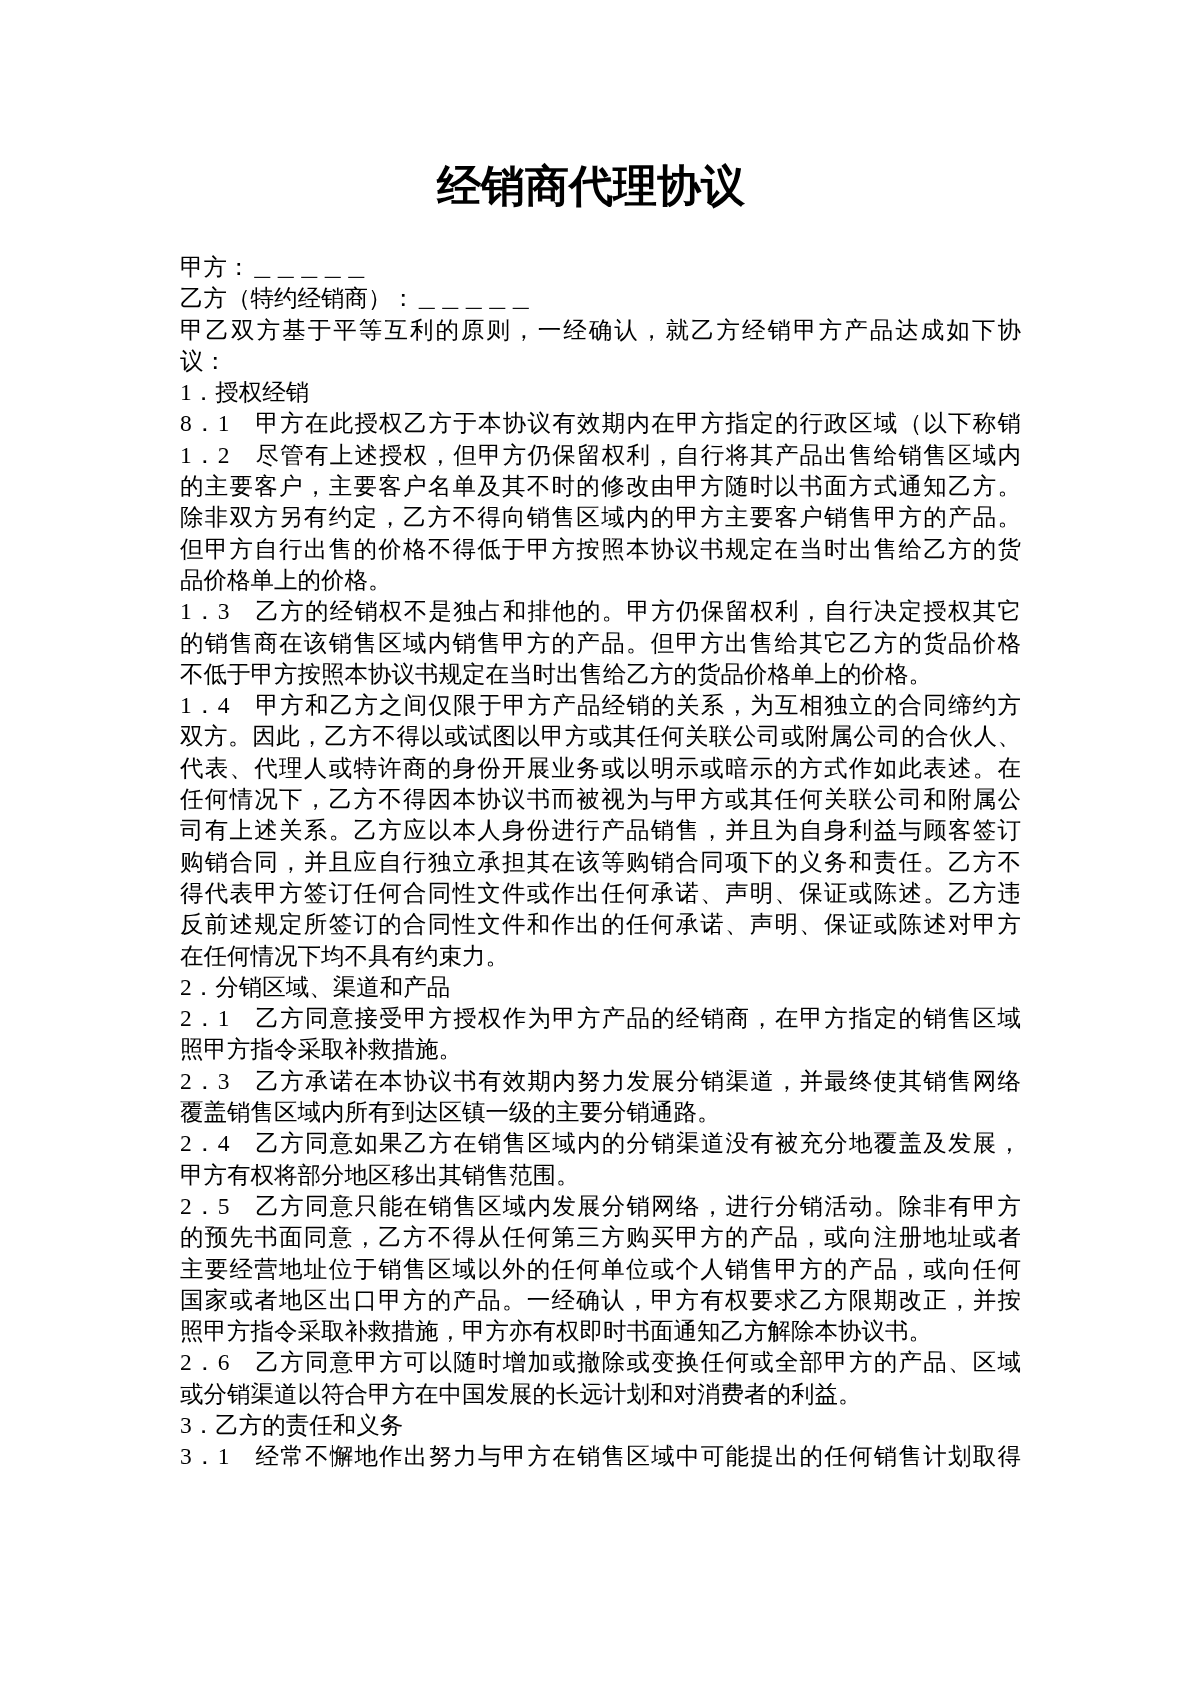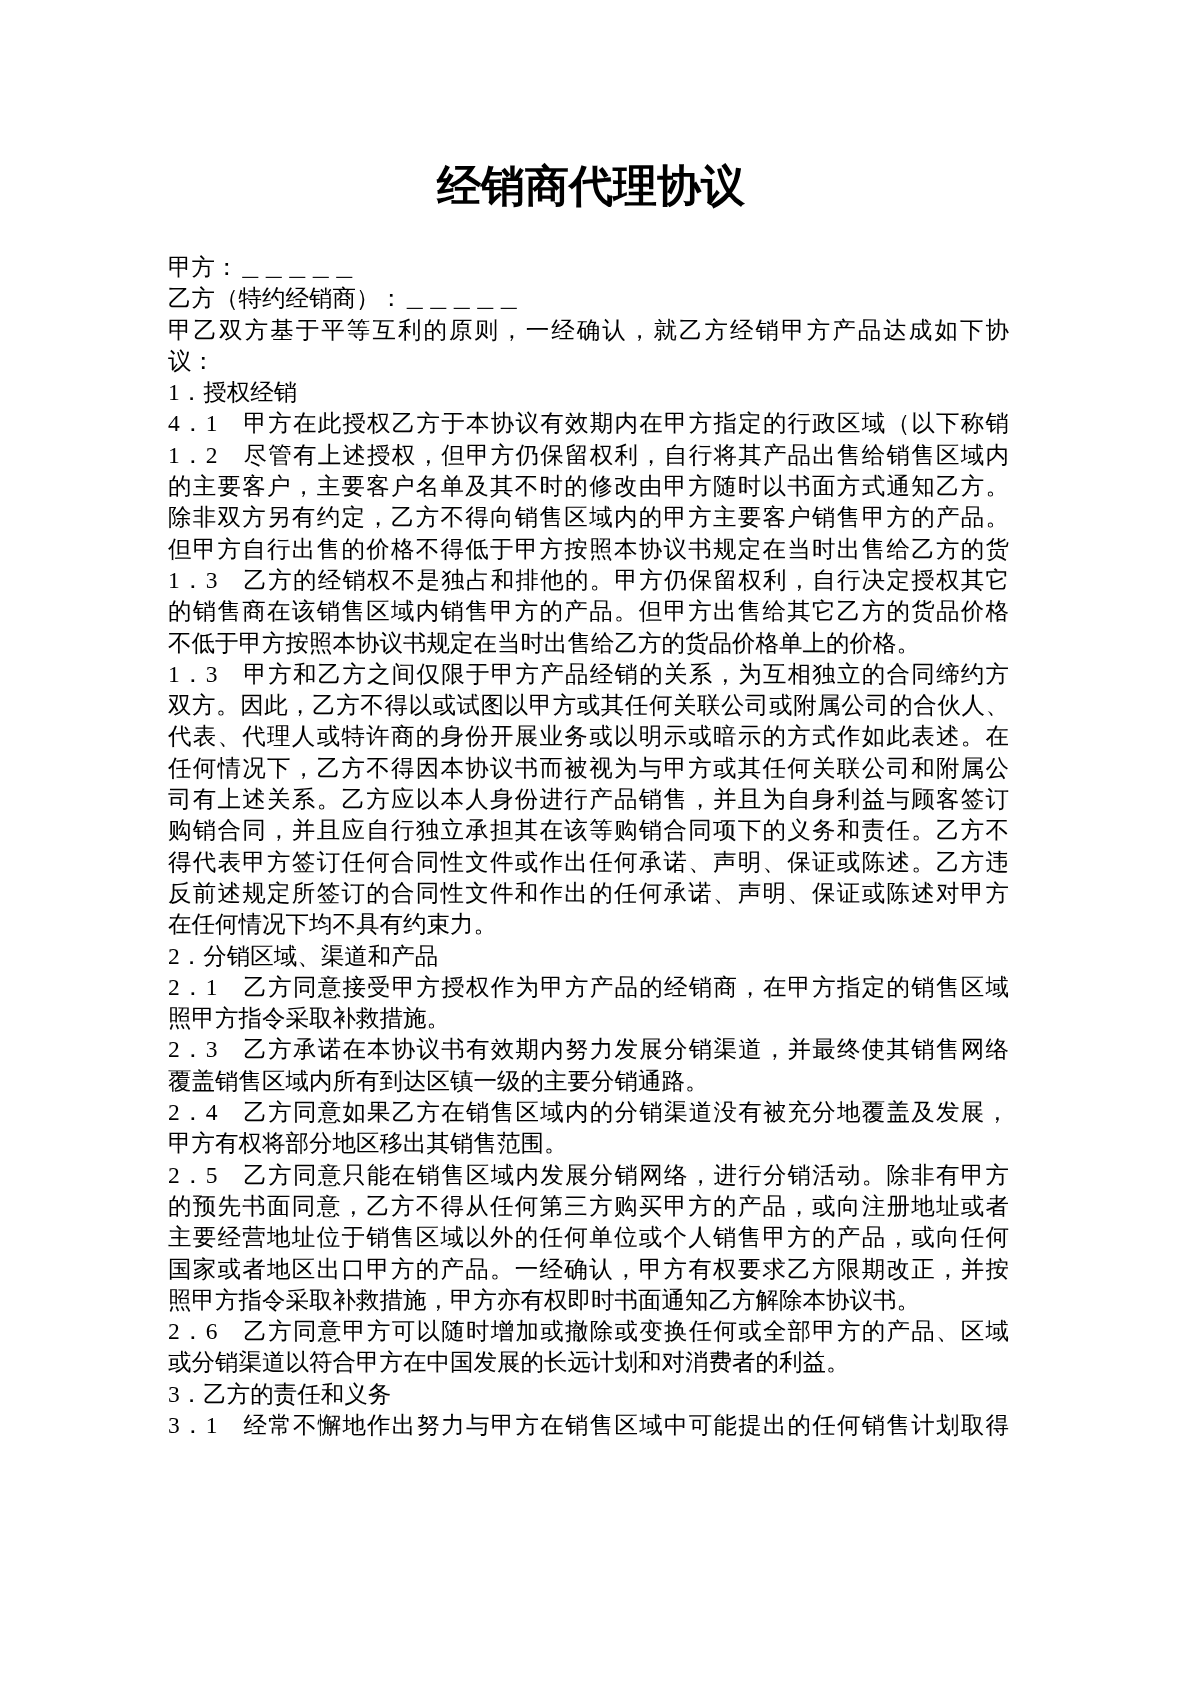--- a/index.html
+++ b/index.html
@@ -18,21 +18,21 @@
     left: 0;
     width: 100%;
     text-align: center;
     font-size: 44px;
     font-weight: 700;
     line-height: 74px;
     white-space: nowrap;
   }
   .doc-body {
     position: absolute;
-    left: 168px;
+    left: 180px;
     top: 252px;
     width: 841px;
   }
   .doc-line {
     font-size: 23.5px;
     line-height: 31.3px;
     text-align: left;
     white-space: normal;
     word-break: break-all;
   }
@@ -46,29 +46,30 @@
 <body>
 
 <div class="page">
   <div class="doc-title">经销商代理协议</div>
   <div class="doc-body">
       <div class="doc-line">甲方：＿＿＿＿＿</div>
       <div class="doc-line">乙方（特约经销商）：＿＿＿＿＿</div>
       <div class="doc-line justify">甲乙双方基于平等互利的原则，一经确认，就乙方经销甲方产品达成如下协</div>
       <div class="doc-line">议：</div>
       <div class="doc-line">1．授权经销</div>
-      <div class="doc-line justify">4．1　甲方在此授权乙方于本协议有效期内在甲方指定的行政区域（以下称销</div>
+      <div class="doc-line justify">8．1　甲方在此授权乙方于本协议有效期内在甲方指定的行政区域（以下称销</div>
       <div class="doc-line justify">1．2　尽管有上述授权，但甲方仍保留权利，自行将其产品出售给销售区域内</div>
       <div class="doc-line justify">的主要客户，主要客户名单及其不时的修改由甲方随时以书面方式通知乙方。</div>
       <div class="doc-line justify">除非双方另有约定，乙方不得向销售区域内的甲方主要客户销售甲方的产品。</div>
       <div class="doc-line justify">但甲方自行出售的价格不得低于甲方按照本协议书规定在当时出售给乙方的货</div>
+      <div class="doc-line">品价格单上的价格。</div>
       <div class="doc-line justify">1．3　乙方的经销权不是独占和排他的。甲方仍保留权利，自行决定授权其它</div>
       <div class="doc-line justify">的销售商在该销售区域内销售甲方的产品。但甲方出售给其它乙方的货品价格</div>
       <div class="doc-line">不低于甲方按照本协议书规定在当时出售给乙方的货品价格单上的价格。</div>
-      <div class="doc-line justify">1．3　甲方和乙方之间仅限于甲方产品经销的关系，为互相独立的合同缔约方</div>
+      <div class="doc-line justify">1．4　甲方和乙方之间仅限于甲方产品经销的关系，为互相独立的合同缔约方</div>
       <div class="doc-line justify">双方。因此，乙方不得以或试图以甲方或其任何关联公司或附属公司的合伙人、</div>
       <div class="doc-line justify">代表、代理人或特许商的身份开展业务或以明示或暗示的方式作如此表述。在</div>
       <div class="doc-line justify">任何情况下，乙方不得因本协议书而被视为与甲方或其任何关联公司和附属公</div>
       <div class="doc-line justify">司有上述关系。乙方应以本人身份进行产品销售，并且为自身利益与顾客签订</div>
       <div class="doc-line justify">购销合同，并且应自行独立承担其在该等购销合同项下的义务和责任。乙方不</div>
       <div class="doc-line justify">得代表甲方签订任何合同性文件或作出任何承诺、声明、保证或陈述。乙方违</div>
       <div class="doc-line justify">反前述规定所签订的合同性文件和作出的任何承诺、声明、保证或陈述对甲方</div>
       <div class="doc-line">在任何情况下均不具有约束力。</div>
       <div class="doc-line">2．分销区域、渠道和产品</div>
       <div class="doc-line justify">2．1　乙方同意接受甲方授权作为甲方产品的经销商，在甲方指定的销售区域</div>

